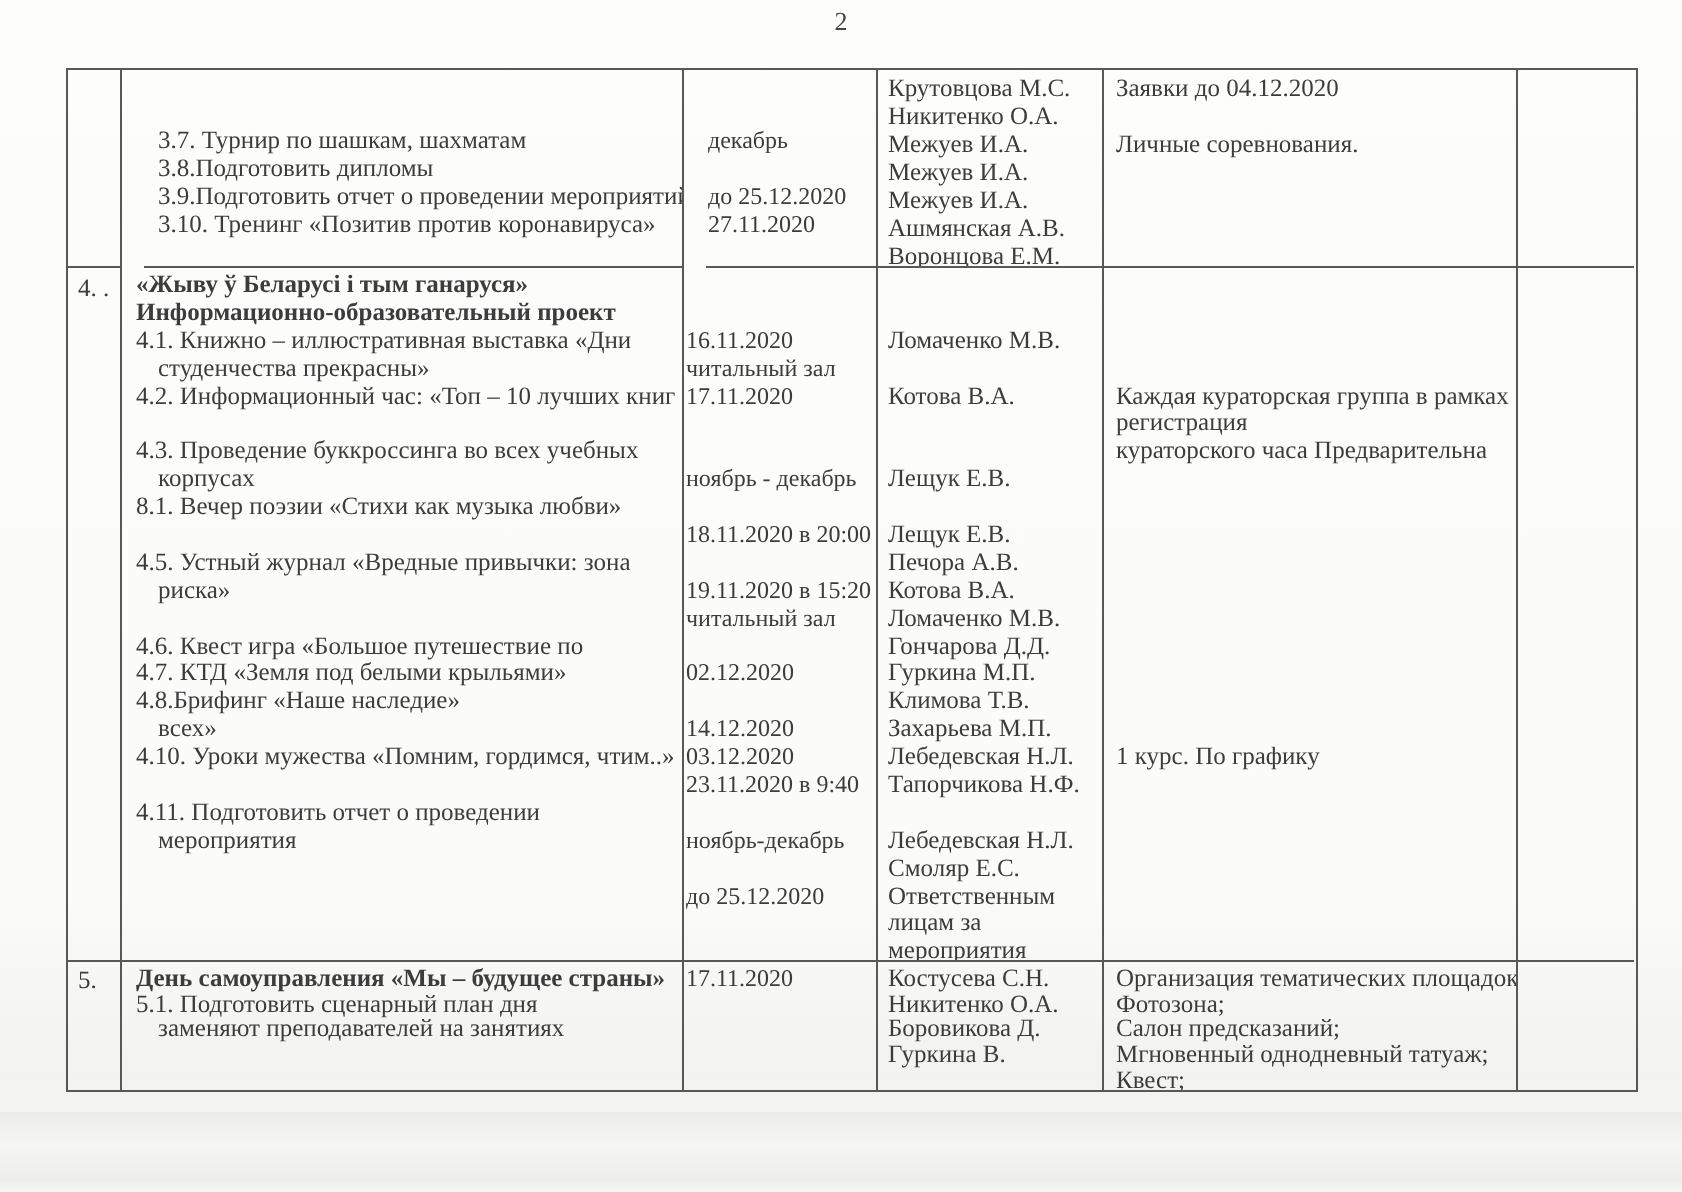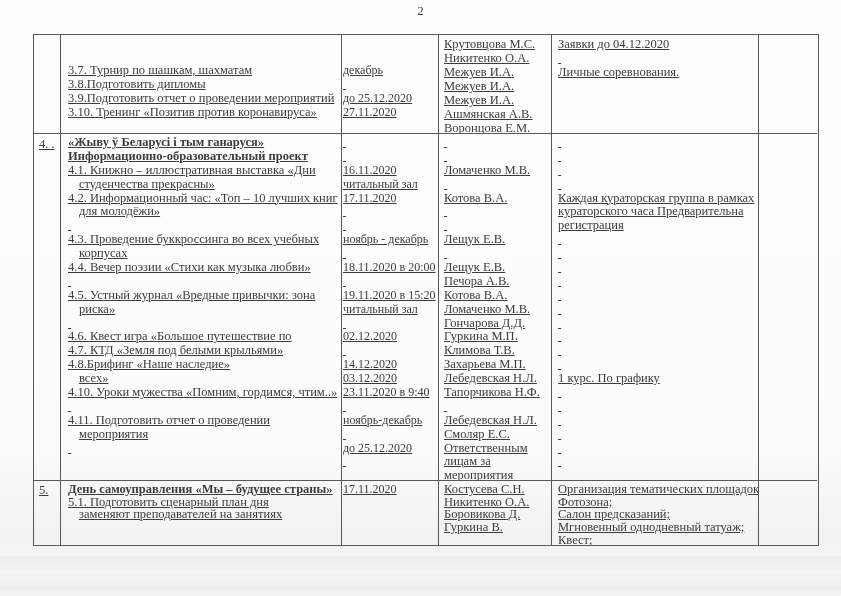--- a/index.html
+++ b/index.html
@@ -25,37 +25,36 @@
     border:1px solid #585858;
     box-sizing:content-box;
     background:transparent;
   }
   .cell {
     border-right:1px solid #585858;
     border-bottom:1px solid #585858;
     overflow:hidden;
     box-sizing:border-box;
     font-size:12.5px;
-    text-decoration:underline;
   }
   .cell.last-col { border-right:none; }
   .cell.last-row { border-bottom:none; }
   .line { white-space:pre; }
   .line.b { font-weight:bold; }
   .line.ind { padding-left:11px; }
   
   .c-num  { padding:2px 2px 0 5px; }
   .c-act  { padding:0 2px 0 7px; }
   .c-date { font-size:12px; padding:0 1px; }
   .c-resp { padding:0 2px 0 5px; }
   .c-note { padding:0 17px 0 6px; }
   
   .s1 .line { height:14px; line-height:14px; }
   .s1.c-resp, .s1.c-note { padding-top:2px; }
-  .s1.c-act, .s1.c-date { padding-top:28px; }
+  .s1.c-act, .s1.c-date { padding-top:28px;margin-left:11px; }
   .s2 .line { height:13.9px; line-height:13.9px; }
   .s2 { padding-top:2px; }
   .s2.c-num { padding-top:3px; }
   .s3 .line { height:12.7px; line-height:12.7px; }
   .s3 { padding-top:2px; }
   
   .scan-smudge {
     position:absolute; left:0; right:0; top:556px; height:40px;
     background:linear-gradient(180deg,rgba(210,210,206,0.25) 0%,rgba(255,255,255,0) 40%,rgba(215,215,211,0.3) 85%,rgba(255,255,255,0) 100%);
     pointer-events:none;
@@ -98,25 +97,24 @@
       </div>
     <div class="cell c-extra s1 last-col"></div>
 
     <div class="cell c-num s2">4. .</div>
     <div class="cell c-act s2">
         <div class="line b">«Жыву ў Беларусі і тым ганаруся»</div>
         <div class="line b">Информационно-образовательный проект</div>
         <div class="line">4.1. Книжно – иллюстративная выставка «Дни</div>
         <div class="line ind">студенчества прекрасны»</div>
         <div class="line">4.2. Информационный час: «Топ – 10 лучших книг</div>
-        <div class="line ind">для молодёжи»</div>
         <div class="line">&nbsp;</div>
         <div class="line">4.3. Проведение буккроссинга во всех учебных</div>
         <div class="line ind">корпусах</div>
-        <div class="line">4.4. Вечер поэзии «Стихи как музыка любви»</div>
+        <div class="line">8.1. Вечер поэзии «Стихи как музыка любви»</div>
         <div class="line">&nbsp;</div>
         <div class="line">4.5. Устный журнал «Вредные привычки: зона</div>
         <div class="line ind">риска»</div>
         <div class="line">&nbsp;</div>
         <div class="line">4.6. Квест игра «Большое путешествие по</div>
         <div class="line">4.7. КТД «Земля под белыми крыльями»</div>
         <div class="line">4.8.Брифинг «Наше наследие»</div>
         <div class="line ind">всех»</div>
         <div class="line">4.10. Уроки мужества «Помним, гордимся, чтим..»</div>
         <div class="line">&nbsp;</div>
@@ -177,22 +175,22 @@
         <div class="line">Ответственным</div>
         <div class="line">лицам за</div>
         <div class="line">мероприятия</div>
       </div>
     <div class="cell c-note s2">
         <div class="line">&nbsp;</div>
         <div class="line">&nbsp;</div>
         <div class="line">&nbsp;</div>
         <div class="line">&nbsp;</div>
         <div class="line">Каждая кураторская группа в рамках</div>
+        <div class="line">регистрация</div>
         <div class="line">кураторского часа Предварительна</div>
-        <div class="line">регистрация</div>
         <div class="line">&nbsp;</div>
         <div class="line">&nbsp;</div>
         <div class="line">&nbsp;</div>
         <div class="line">&nbsp;</div>
         <div class="line">&nbsp;</div>
         <div class="line">&nbsp;</div>
         <div class="line">&nbsp;</div>
         <div class="line">&nbsp;</div>
         <div class="line">&nbsp;</div>
         <div class="line">&nbsp;</div>

